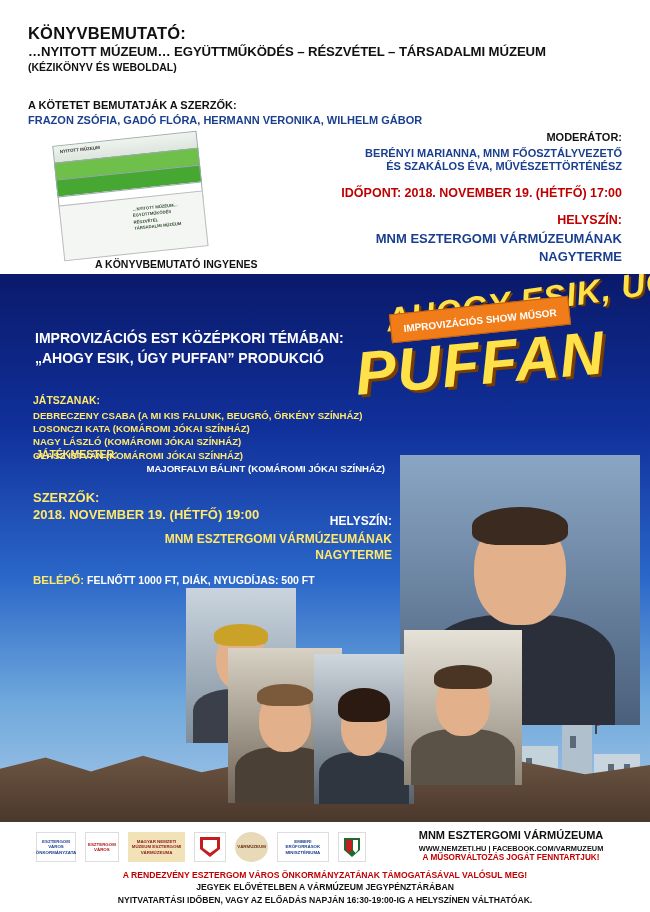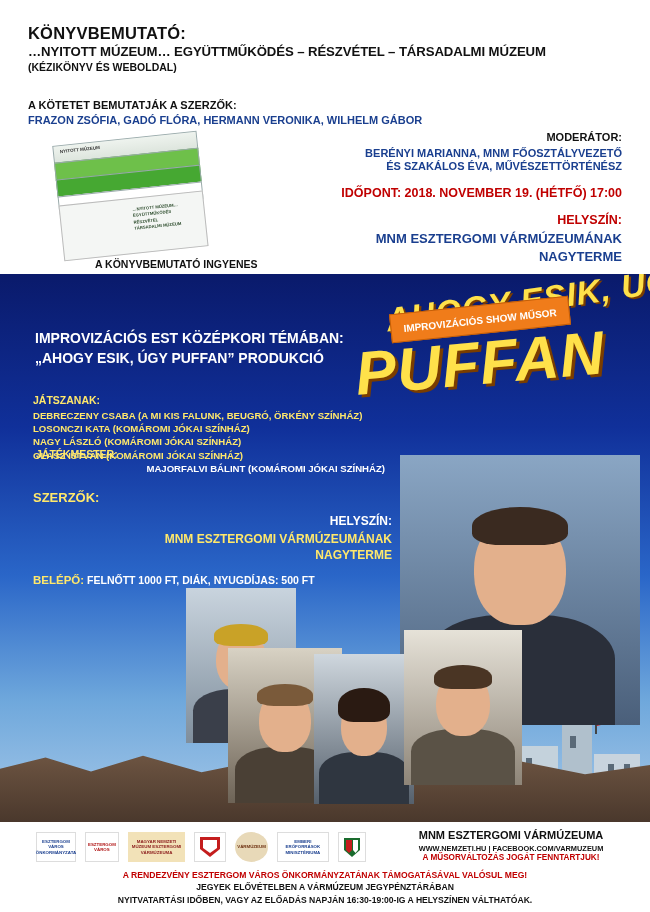--- a/index.html
+++ b/index.html
@@ -381,20 +381,21 @@
     <div class="m-cast-label">JÁTSZANAK:</div>
     <div class="m-cast" style="white-space:pre-line;">DEBRECZENY CSABA (A MI KIS FALUNK, BEUGRÓ, ÖRKÉNY SZÍNHÁZ)
 LOSONCZI KATA (KOMÁROMI JÓKAI SZÍNHÁZ)
 NAGY LÁSZLÓ (KOMÁROMI JÓKAI SZÍNHÁZ)
 OLASZ ISTVÁN (KOMÁROMI JÓKAI SZÍNHÁZ)</div>
 
     <div class="m-gm-label">JÁTÉKMESTER:</div>
     <div class="m-gm">MAJORFALVI BÁLINT (KOMÁROMI JÓKAI SZÍNHÁZ)</div>
 
     <div class="m-date-label">SZERZŐK:</div>
+    <div class="m-date">2018. NOVEMBER 19. (HÉTFŐ) 19:00</div>
 
     <div class="m-venue-label">HELYSZÍN:</div>
     <div class="m-venue-1">MNM ESZTERGOMI VÁRMÚZEUMÁNAK</div>
     <div class="m-venue-2">NAGYTERME</div>
 
     <div class="m-price">
       <b>BELÉPŐ:</b>
       <span>FELNŐTT 1000 FT, DIÁK, NYUGDÍJAS: 500 FT</span>
     </div>
   </div>

